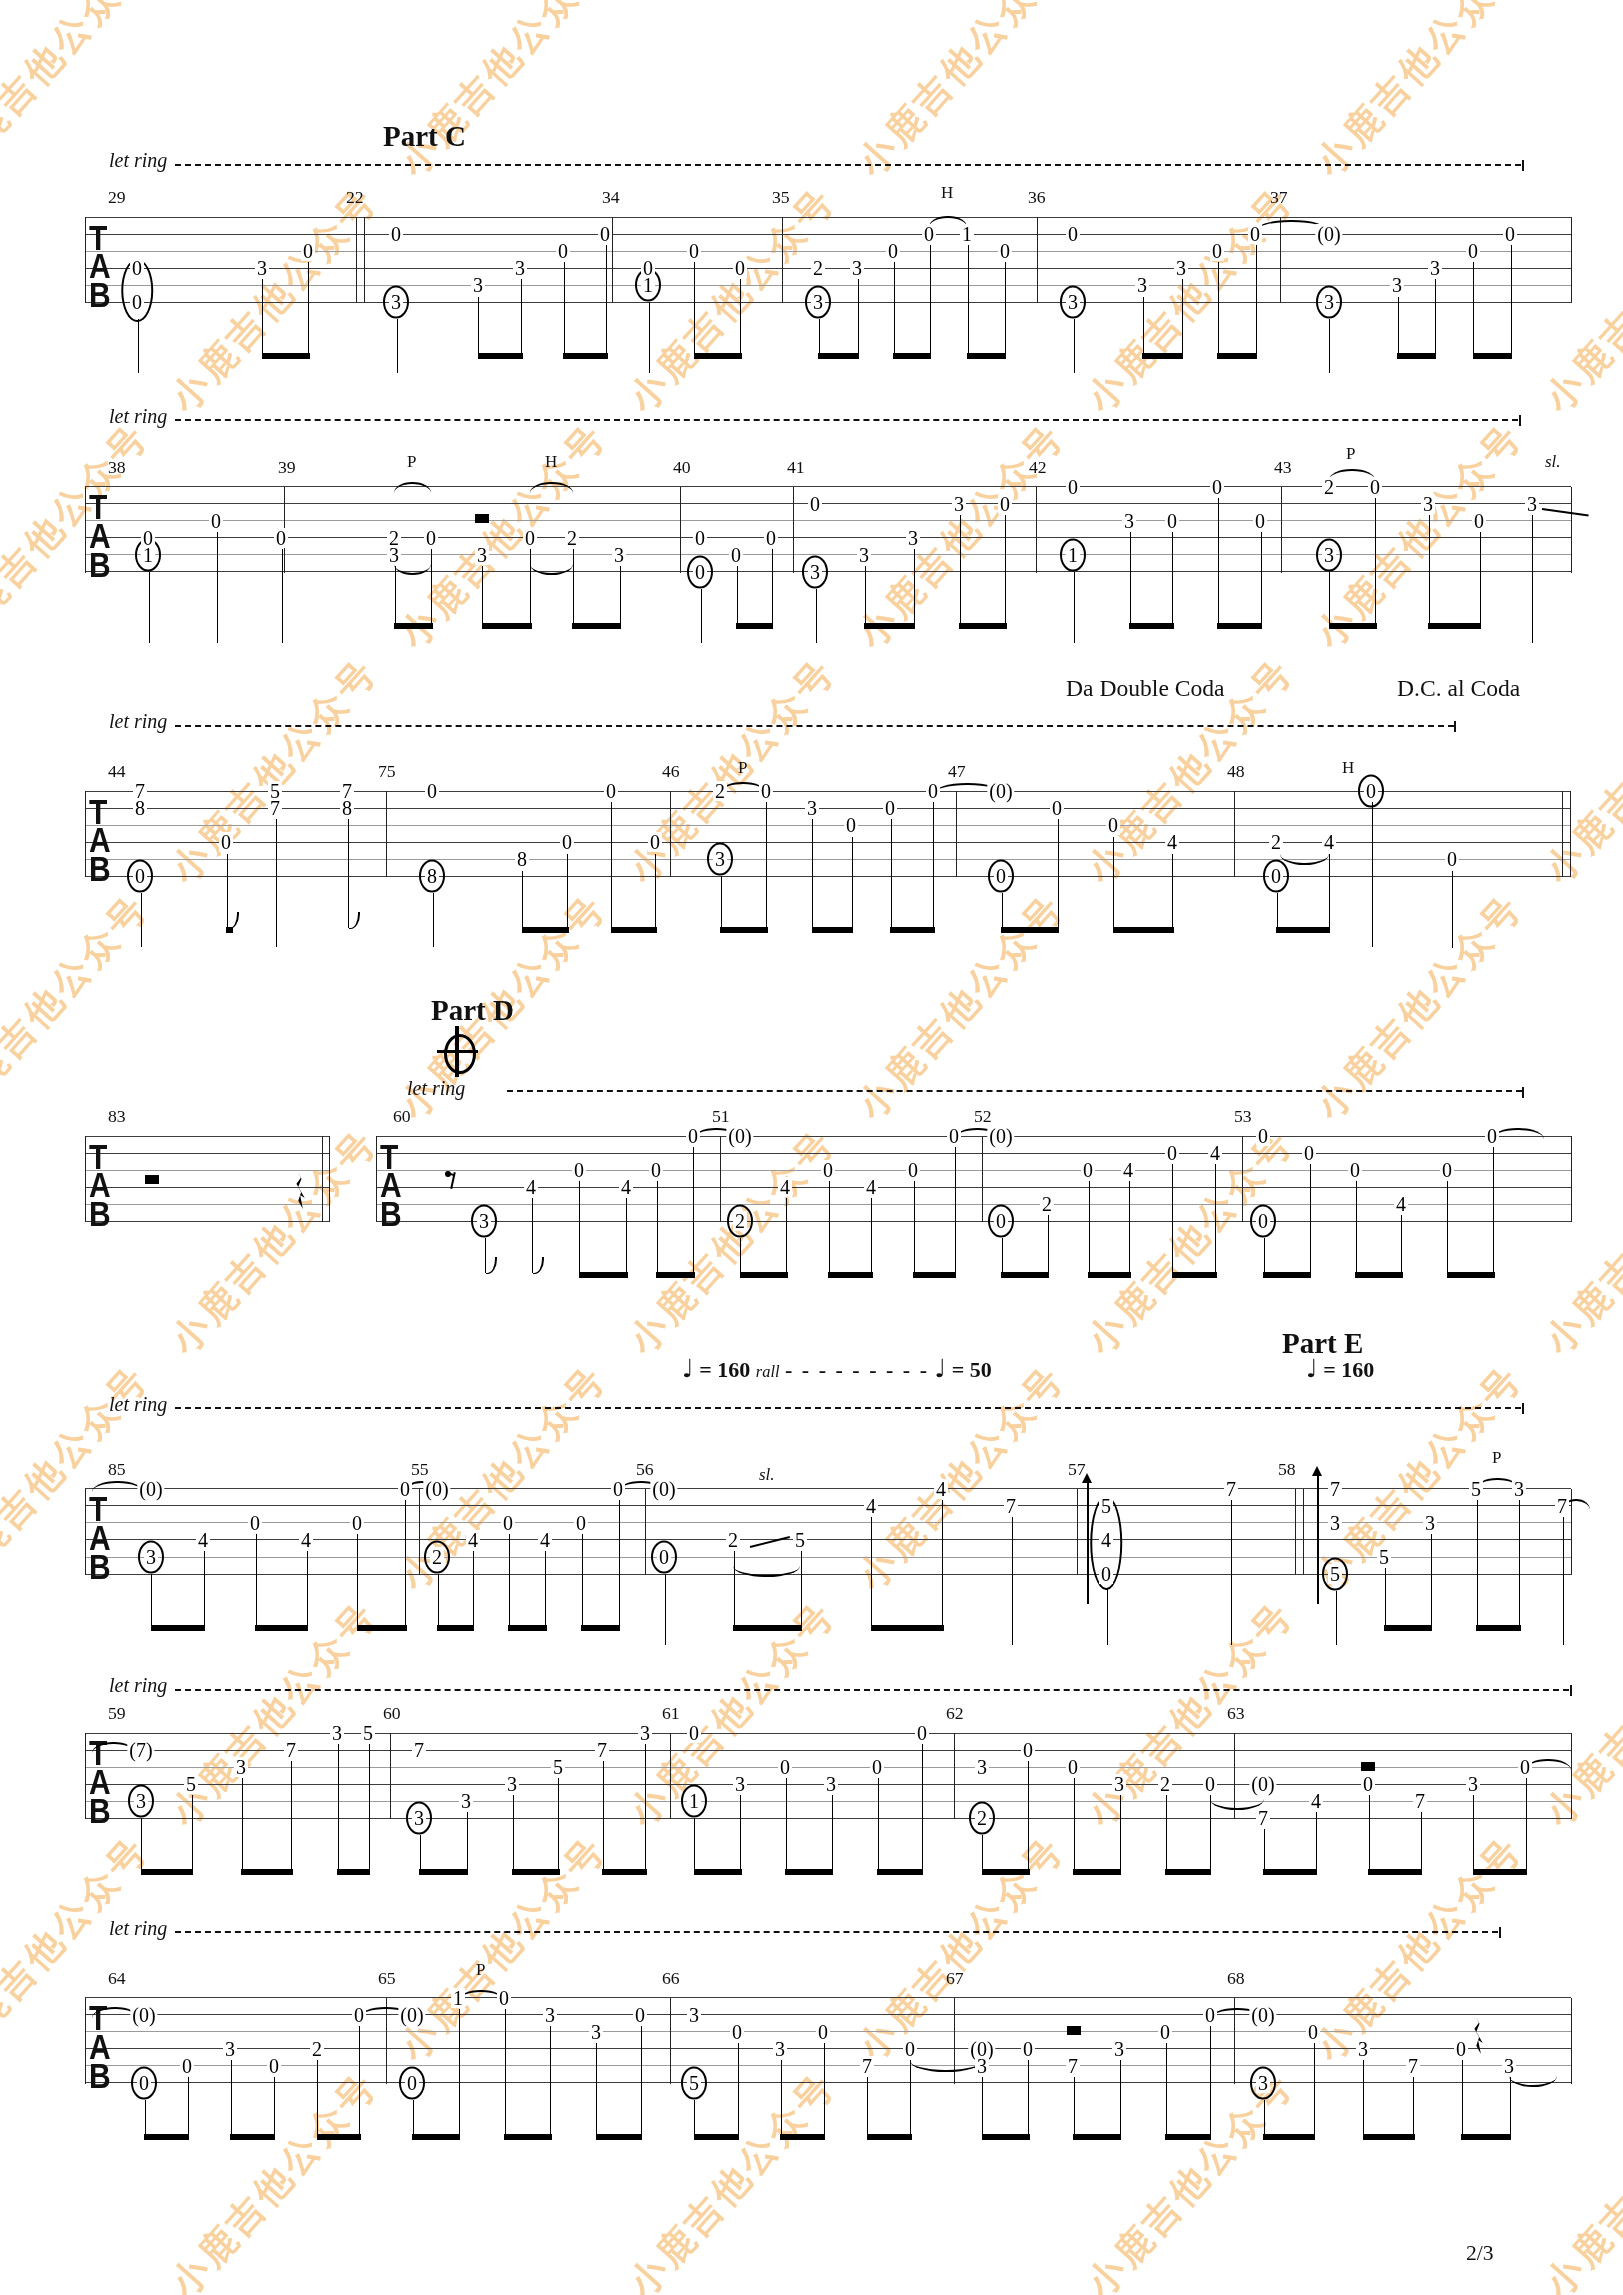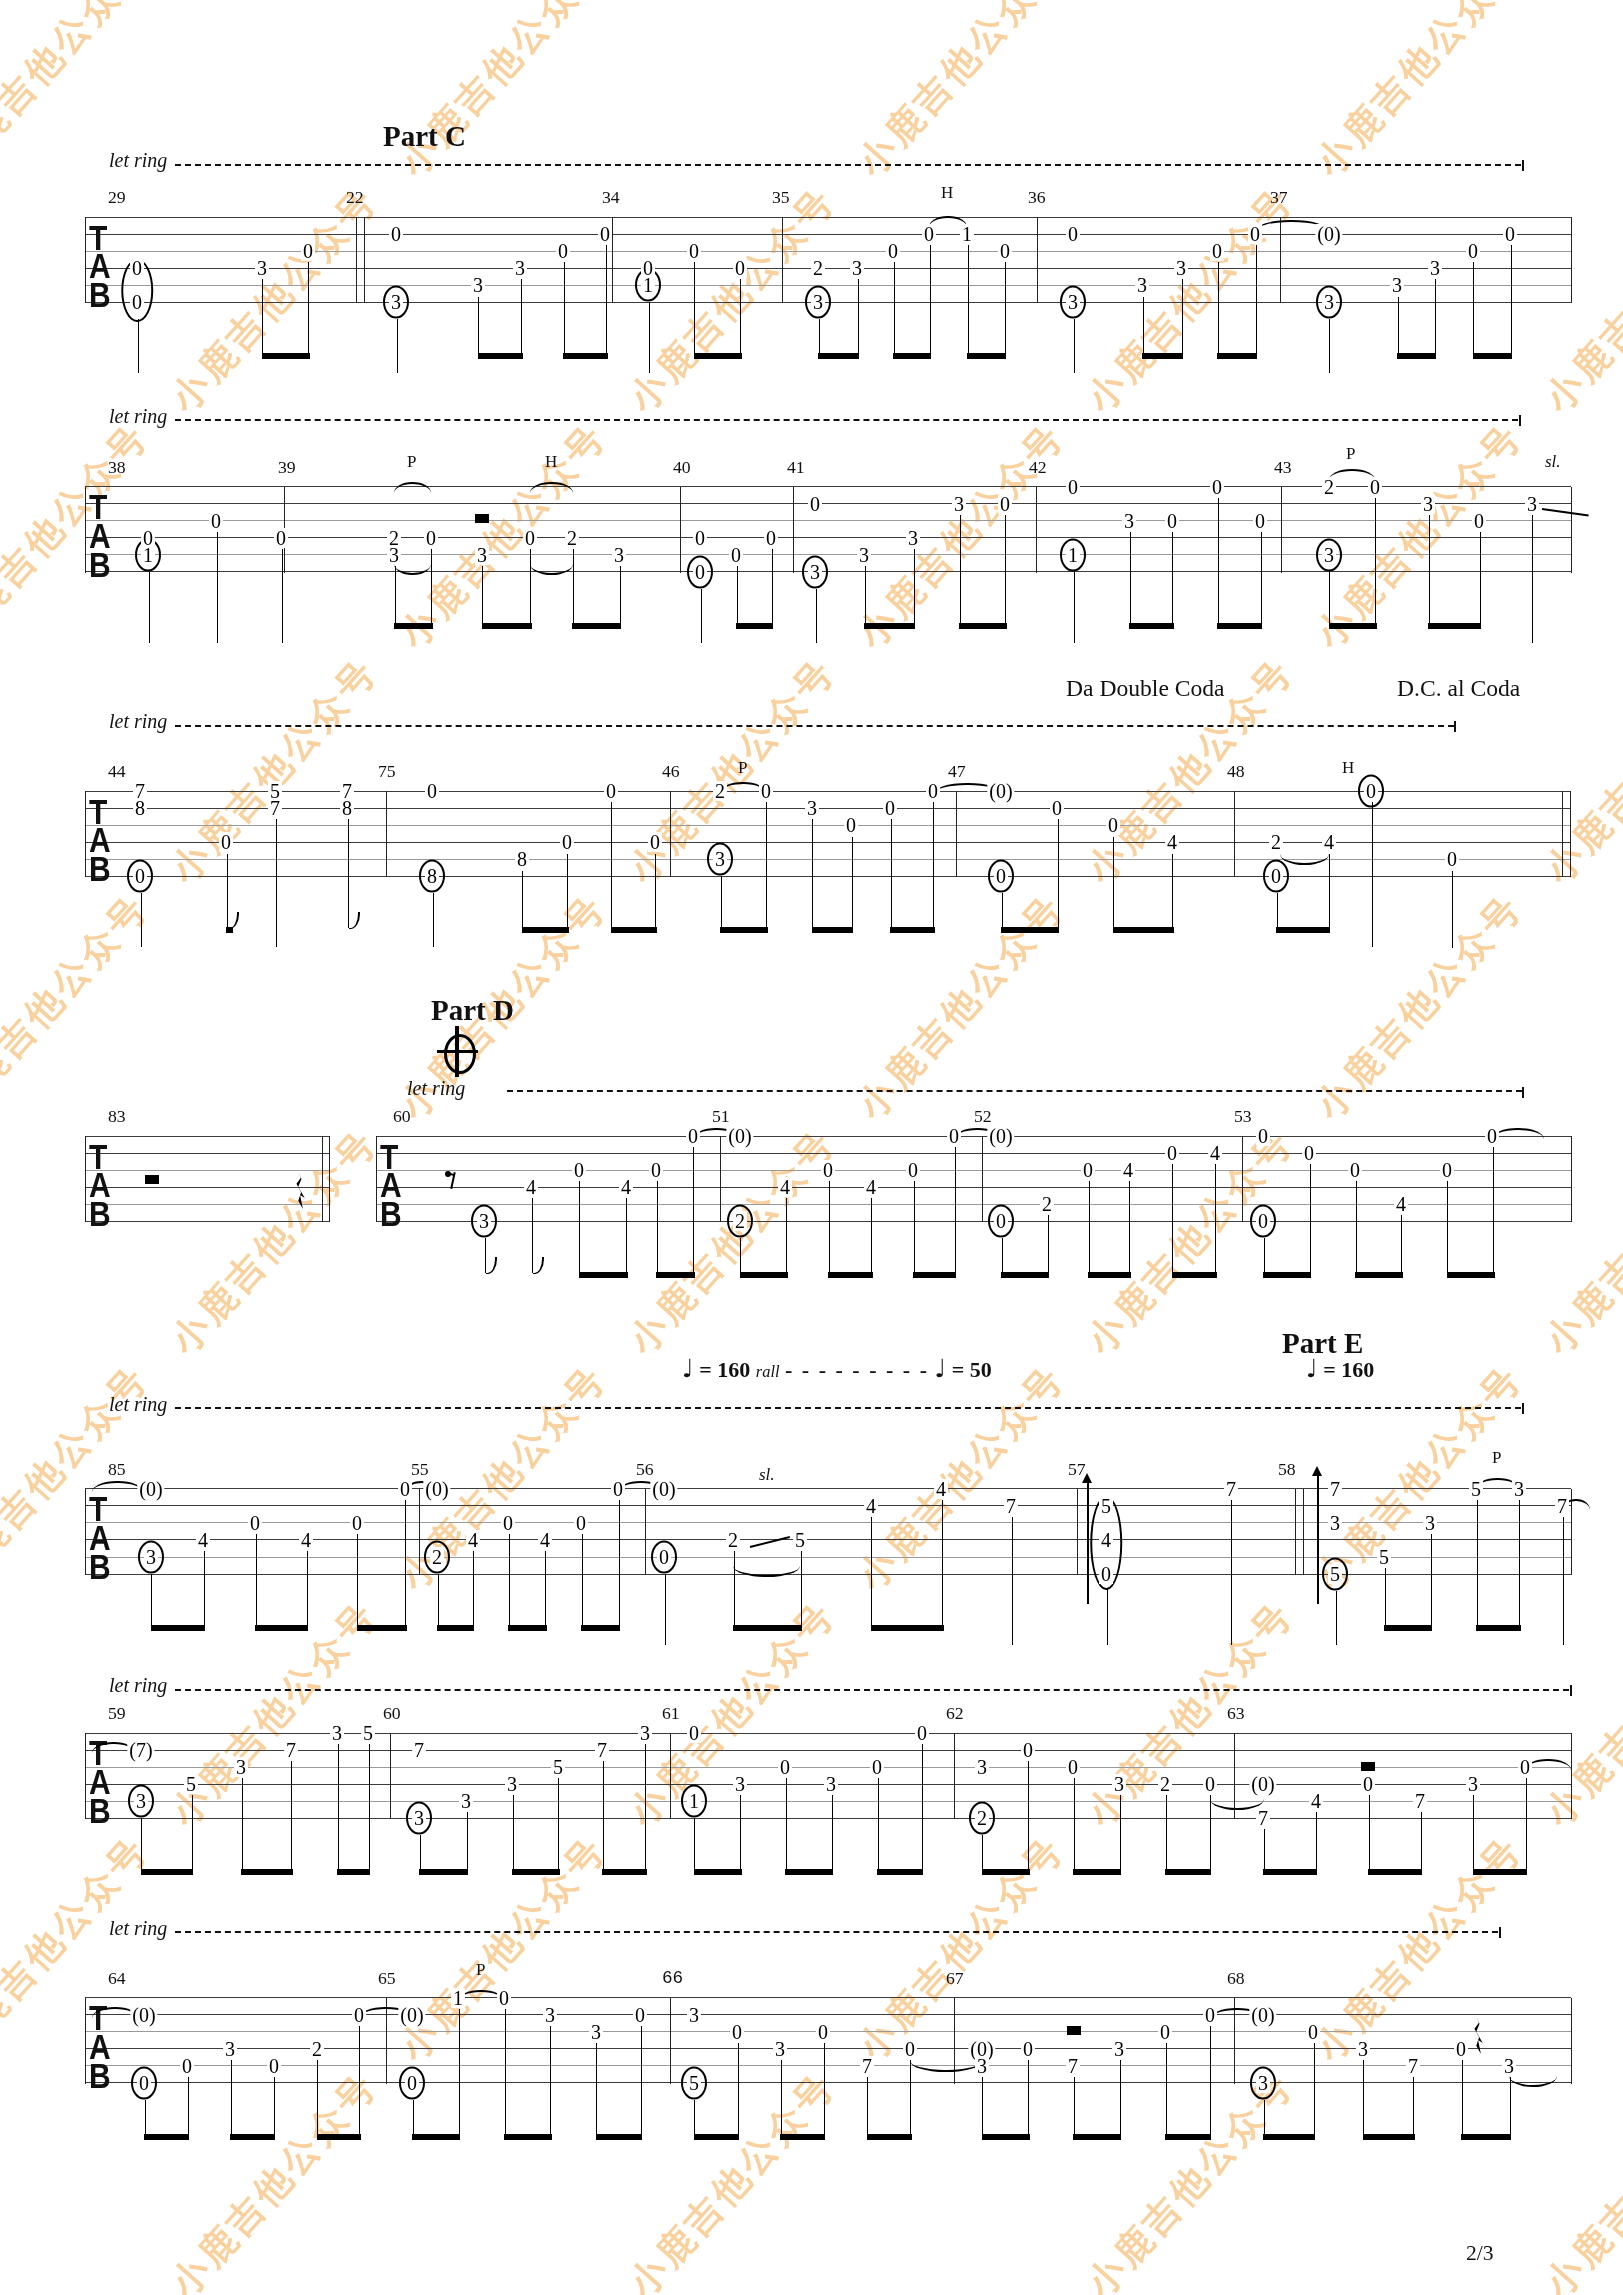--- a/index.html
+++ b/index.html
@@ -788,21 +788,21 @@
       <div class="clef" style="left: 89px; top: 2032px;">A</div>
       <div class="clef" style="left: 89px; top: 2061px;">B</div>
       <div class="barline" style="left: 85px; top: 1998px; height: 86px;"></div>
       <div class="barline" style="left: 386px; top: 1998px; height: 86px;"></div>
       <div class="barline" style="left: 670px; top: 1998px; height: 86px;"></div>
       <div class="barline" style="left: 954px; top: 1998px; height: 86px;"></div>
       <div class="barline" style="left: 1234px; top: 1998px; height: 86px;"></div>
       <div class="barline" style="left: 1571px; top: 1998px; height: 86px;"></div>
       <div class="mnum" style="left: 108px; top: 1968px;">64</div>
       <div class="mnum" style="left: 378px; top: 1968px;">65</div>
-      <div class="mnum" style="left: 662px; top: 1968px; font-family: Liberation Mono, monospace;">66</div>
+      <div class="mnum" style="left: 662px; top: 1968px;">66</div>
       <div class="mnum" style="left: 946px; top: 1968px;">67</div>
       <div class="mnum" style="left: 1227px; top: 1968px;">68</div>
       <div class="letringtxt" style="left: 109px; top: 1917px;">let ring</div>
       <div class="dashline" style="left: 175px; width: 1323px; top: 1931px;"></div>
       <div class="tick" style="left: 1499px; top: 1927px;"></div>
       <div class="beam" style="left: 144px; width: 45px; top: 2134px;"></div>
       <div class="beam" style="left: 230px; width: 45px; top: 2134px;"></div>
       <div class="beam" style="left: 317px; width: 44px; top: 2134px;"></div>
       <div class="beam" style="left: 412px; width: 48px; top: 2134px;"></div>
       <div class="beam" style="left: 504px; width: 48px; top: 2134px;"></div>

